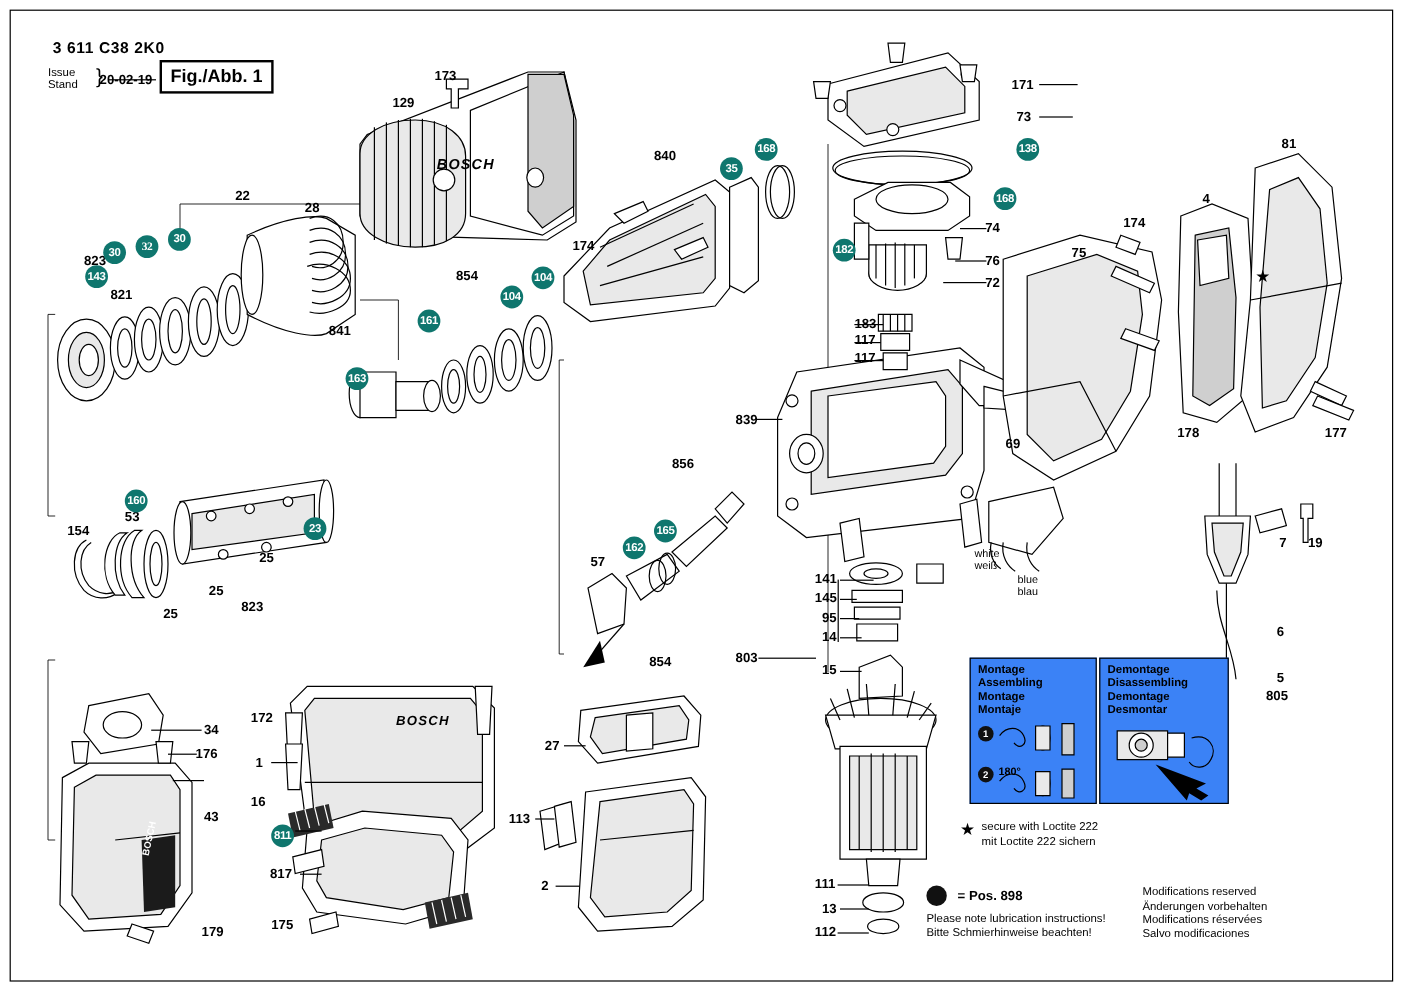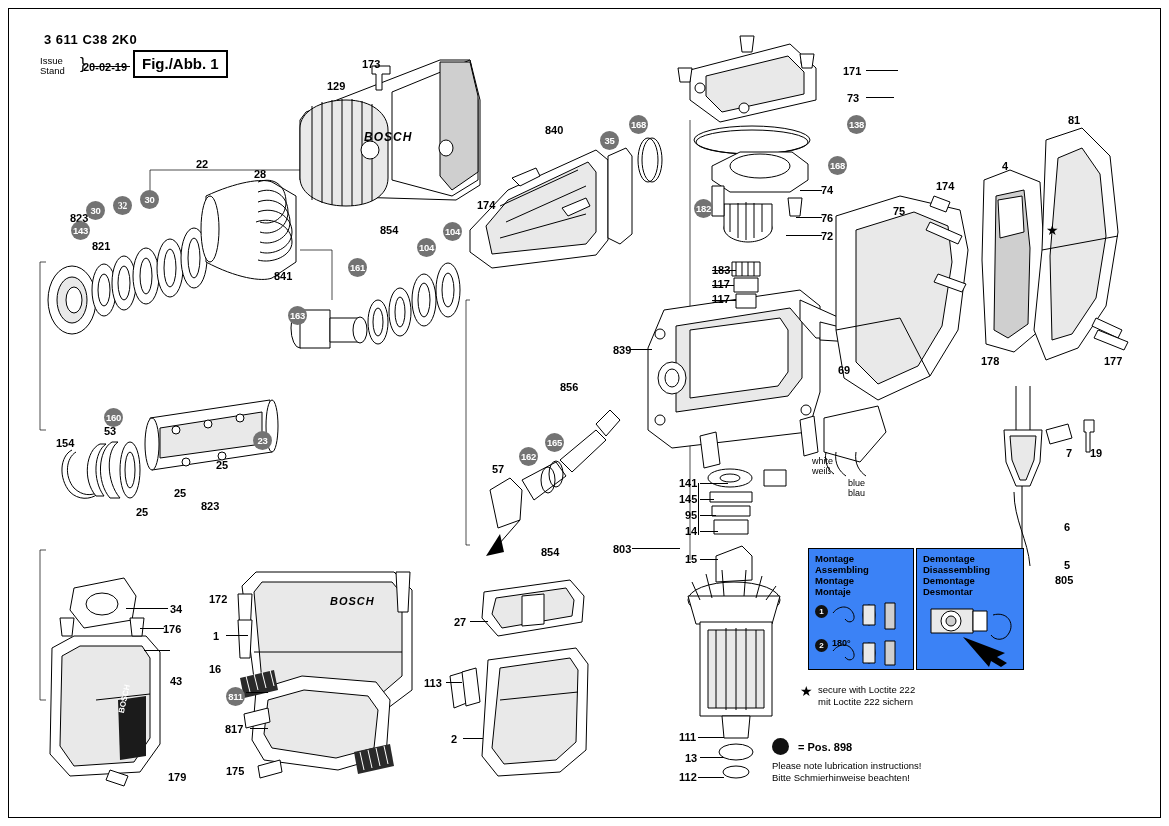--- a/index.html
+++ b/index.html
@@ -8,21 +8,21 @@
   .frame{position:absolute;left:8px;top:8px;width:1153px;height:810px;border:1px solid #000;box-sizing:border-box;}
 
   
   .hdr-num{position:absolute;left:44px;top:32px;font-size:13px;font-weight:bold;letter-spacing:.5px;}
   .hdr-issue{position:absolute;left:40px;top:56px;font-size:9.5px;line-height:10px;}
   .hdr-issue .brace{position:absolute;left:40px;top:3px;font-size:17px;}
   .hdr-date{position:absolute;left:83px;top:61px;font-size:11px;font-weight:bold;}
   .hdr-fig{position:absolute;left:133px;top:50px;border:2px solid #000;padding:3px 7px 4px 7px;font-size:15px;font-weight:bold;background:#fff;}
 
   
-  .bub{position:absolute;width:19px;height:19px;border-radius:50%;background:#737373;color:#fff;font-size:9.5px;font-weight:bold;
+  .bub{position:absolute;width:19px;height:19px;border-radius:50%;background:#0f766e;color:#fff;font-size:9.5px;font-weight:bold;
        display:flex;align-items:center;justify-content:center;letter-spacing:-0.3px;}
   .lbl{position:absolute;font-size:11px;font-weight:bold;white-space:nowrap;}
   .lbl-sm{position:absolute;font-size:9px;white-space:nowrap;line-height:10px;}
 
   
   .ln{position:absolute;background:#000;}
   .lnh{height:1px;}
   .lnv{width:1px;}
 
   
@@ -516,19 +516,23 @@
 
   <div class="star" style="left:800px;top:683px;">★</div>
   <div class="note" style="left:818px;top:684px;"><span>secure with Loctite 222</span>
 <span>mit Loctite 222 sichern</span></div>
 
   <div class="posdot" style="left:772px;top:738px;"></div>
   <div class="pos-txt" style="left:798px;top:741px;">= Pos. 898</div>
   <div class="note" style="left:772px;top:760px;"><span>Please note lubrication instructions!</span>
 <span>Bitte Schmierhinweise beachten!</span></div>
 
+  <div class="note" style="left:952px;top:738px;"><span>Modifications reserved</span>
+<span>Änderungen vorbehalten</span>
+<span>Modifications réservées</span>
+<span>Salvo modificaciones</span></div>
 
   <div class="star" style="left:1046px;top:222px;">★</div>
 
   <div style="position:absolute;left:364px;top:130px;font-size:12px;font-weight:bold;font-style:italic;letter-spacing:1px;">BOSCH</div>
   <div style="position:absolute;left:330px;top:595px;font-size:11px;font-weight:bold;font-style:italic;letter-spacing:1px;">BOSCH</div>
   <div style="position:absolute;left:117px;top:712px;font-size:8px;font-weight:bold;color:#fff;transform:rotate(-78deg);transform-origin:left top;">BOSCH</div>
 </div>
 
 </body></html>

